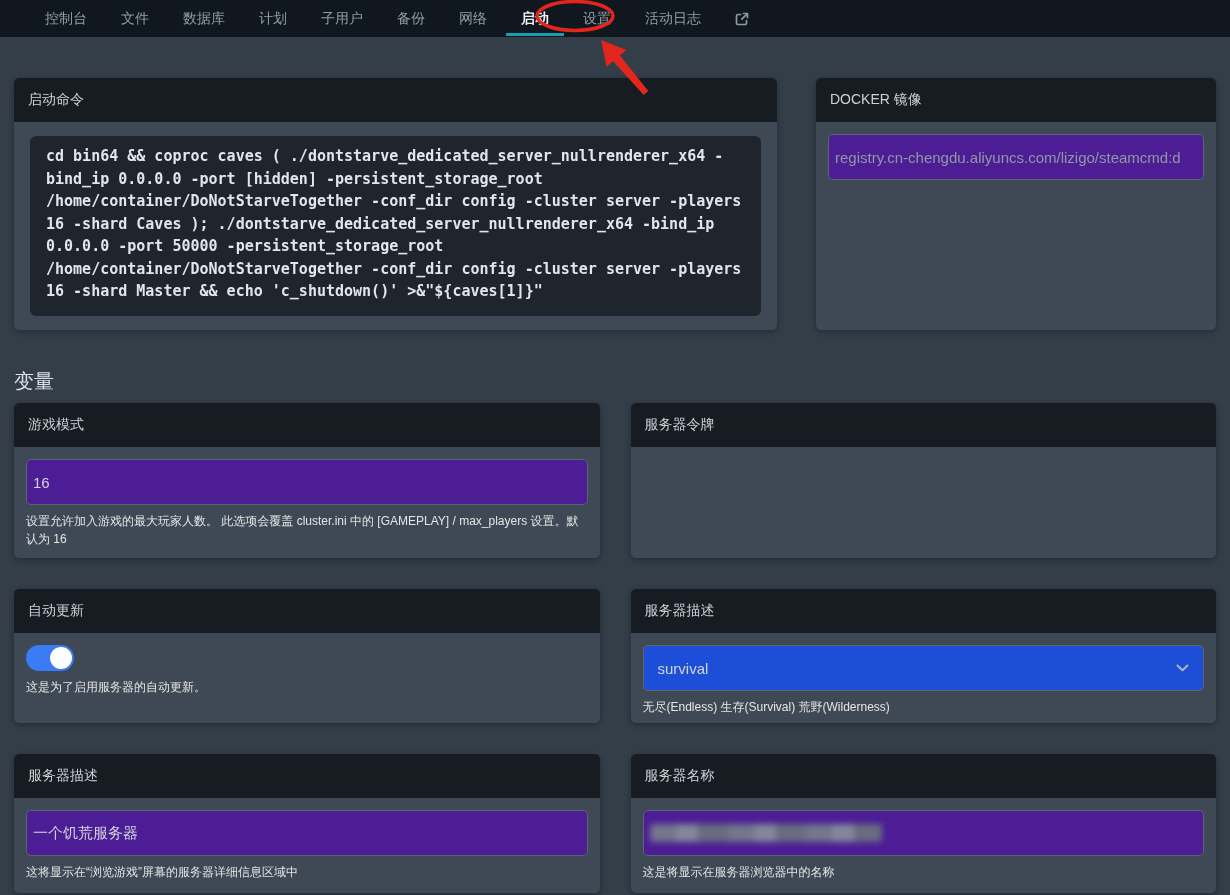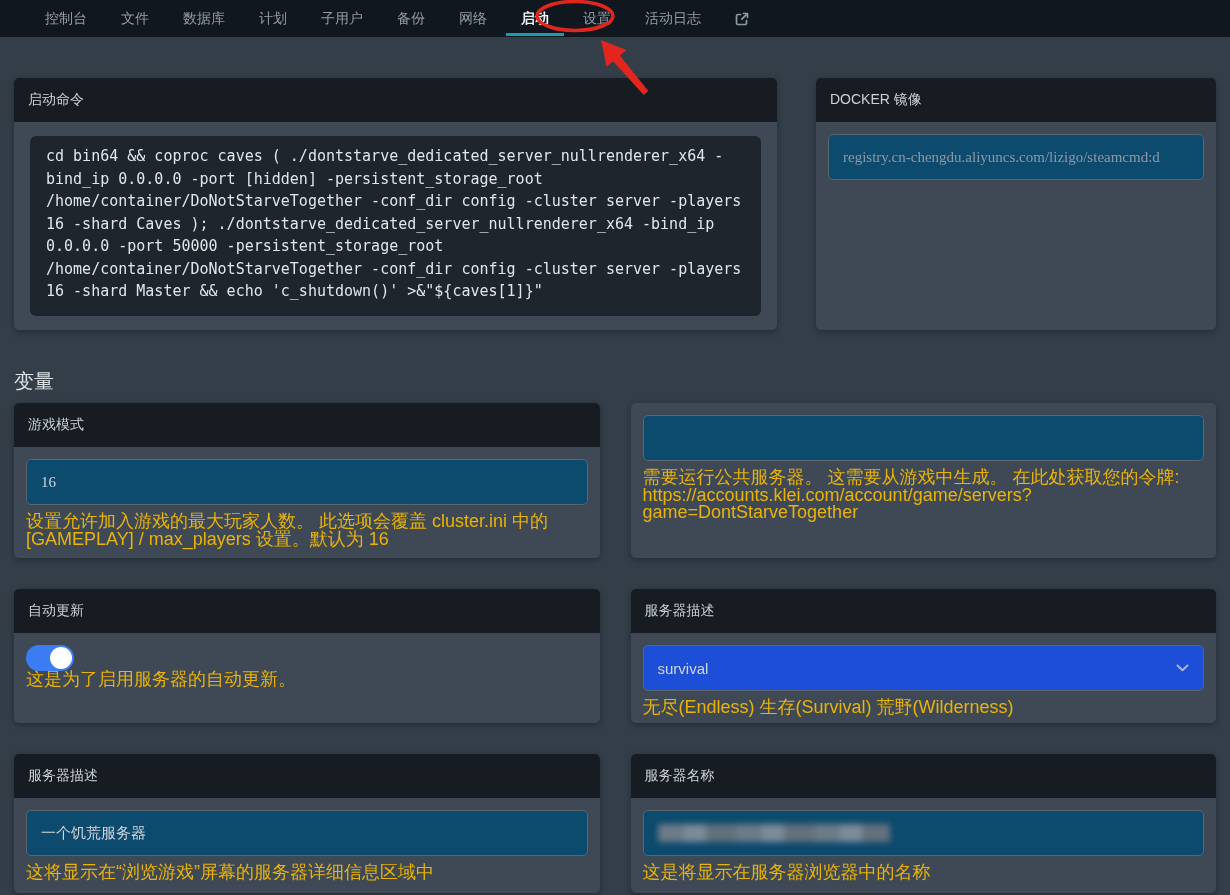--- a/index.html
+++ b/index.html
@@ -22,40 +22,40 @@
 
   
   .content { padding:0 14px; }
   .top-grid { display:grid; grid-template-columns:1fr 400px; gap:39px; margin-top:41px; height:252px;border-radius:17px; }
   .card { background:#3e4955; border-radius:5px; box-shadow:0 2px 6px rgba(0,0,0,.3);
     overflow:hidden; display:flex; flex-direction:column; }
   .card-header { flex:0 0 44px; background:#171c23; display:flex; align-items:center;
     padding:0 14px; color:#ccd2d8; font-size:14px; }
   .card-body { flex:1; padding:12px; overflow:hidden; }
 
-  .code-body { padding:14px 16px; }
+  .code-body { padding:14px 16px;font-weight:bold; }
   .code-block { height:100%; background:#1f252d; border-radius:6px; padding:9px 16px;
     font-family:"DejaVu Sans Mono","Liberation Mono",monospace; font-size:15px; line-height:22.5px;
     color:#e2e6ea; white-space:pre-wrap; overflow-wrap:break-word; overflow:hidden; }
 
-  .text-input { display:block; width:100%; height:46px; background:#0c4a6e;
-    border:1px solid #5b656f; border-radius:5px; padding:0 14px; color:#d0d6db;
-    font-size:15px; font-family:Liberation Serif, serif; outline:none; overflow:hidden; white-space:nowrap; }
+  .text-input { display:block; width:100%; height:46px; background:#4c1d95;
+    border:1px solid #5b656f; border-radius:5px; padding:0 6px; color:#d0d6db;
+    font-size:15px; font-family:Liberation Sans, sans-serif; outline:none; overflow:hidden; white-space:nowrap; }
   .text-input.dim { color:#8f99a3; }
 
-  .desc { margin-top:8px; color:#eab308; font-size:18px; line-height:17.5px; }
+  .desc { margin-top:8px; color:#e5e5e5; font-size:12px; line-height:17.5px; }
 
   .section-heading { margin-top:36px; font-size:20px; line-height:30px; font-weight:400; color:#dde2e6; }
 
   .vars-grid { display:grid; grid-template-columns:1fr 1fr; gap:31px;
     grid-template-rows:155px 134px 139px; margin-top:7px; }
 
   .toggle { width:48px; height:26px; border-radius:13px; background:#3b7cf5; position:relative; cursor:pointer; }
   .toggle .knob { position:absolute; top:2px; right:2px; width:22px; height:22px; border-radius:50%; background:#ffffff; }
-  .toggle + .desc { margin-top:0; }
+  .toggle + .desc { margin-top:8px; }
 
   .select-box { display:flex; align-items:center; justify-content:space-between; height:46px;
     background:#1d4ed8; border:1px solid #5b656f; border-radius:5px; padding:0 14px;
     color:#d0d6db; font-size:15px; cursor:pointer; }
 
   .input-redacted { display:flex; align-items:center; }
   .redacted-blob { width:232px; height:18px; border-radius:2px; filter:blur(3px); opacity:.9;
     background:repeating-linear-gradient(90deg,#78818b 0 26px,#8a939d 26px 48px,#6d757f 48px 78px); }
 
   .annotation-overlay { position:absolute; left:0; top:0; width:1230px; height:895px;
@@ -136,23 +136,22 @@
       <div class="card-header">
         <span>游戏模式</span>
       </div>
       <div class="card-body">
         <input class="text-input" type="text" value="16" style="">
         <div class="desc">设置允许加入游戏的最大玩家人数。 此选项会覆盖 cluster.ini 中的 [GAMEPLAY] / max_players 设置。默认为 16</div>
       </div>
     </div>
 
     <div class="card">
-      <div class="card-body">
-        <input class="text-input" type="text" value="" style="">
-        <div class="desc">需要运行公共服务器。 这需要从游戏中生成。 在此处获取您的令牌: https://accounts.klei.com/account/game/servers?game=DontStarveTogether</div>
+      <div class="card-header">
+        <span>服务器令牌</span>
       </div>
     </div>
 
     <div class="card">
       <div class="card-header">
         <span>自动更新</span>
       </div>
       <div class="card-body">
         <div class="toggle">
           <div class="knob"></div>

